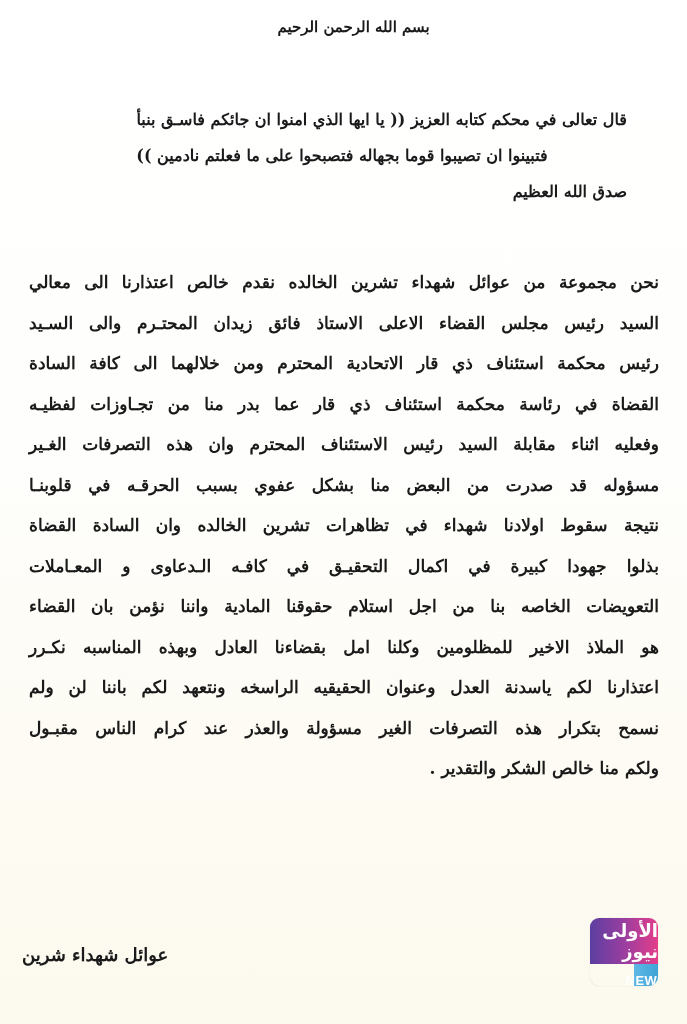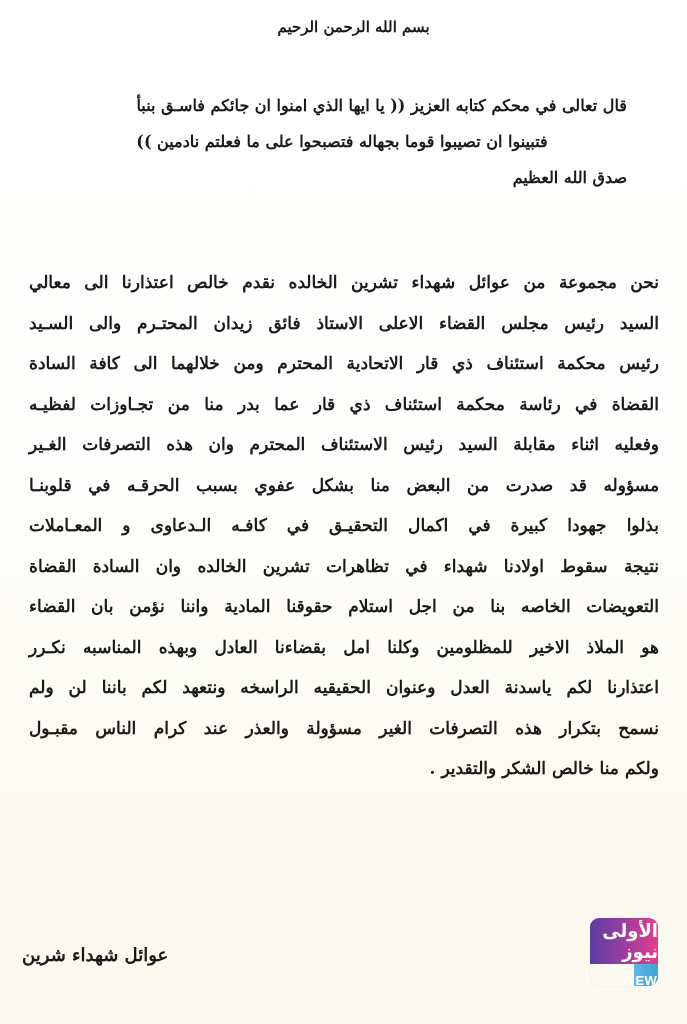--- a/index.html
+++ b/index.html
@@ -10,21 +10,21 @@
     color: #1a1a1a;
     position: relative;
   }
   .page { position: absolute; inset: 0; direction: rtl; }
   .basmala {
     position: absolute; top: 18px; left: 0; right: 0;
     text-align: center; font-size: 15px; font-weight: bold;
     padding-left: 20px;
   }
   .quote {
-    position: absolute; top: 88px; right: 60px; width: 570px;
+    position: absolute; top: 102px; right: 60px; width: 570px;
     font-size: 16px; font-weight: bold; line-height: 36px;
   }
   .quote .line { white-space: nowrap; }
   .quote .line2 { padding-right: 0; text-align: center; }
   .quote .line3 { padding-right: 0; }
   .body-text {
     position: absolute; top: 262px; right: 28px; width: 630px;
     font-size: 17px; font-weight: bold; line-height: 40.5px;
   }
   .body-text .line { white-space: nowrap; text-align: justify; text-align-last: justify; }
@@ -66,22 +66,22 @@
     <div class="line line3">صدق الله العظيم</div>
   </div>
 
   <div class="body-text">
     <div class="line">نحن مجموعة من عوائل شهداء تشرين الخالده نقدم خالص اعتذارنا الى  معالي</div>
     <div class="line">السيد رئيس مجلس القضاء الاعلى الاستاذ فائق زيدان المحتـرم والى السـيد</div>
     <div class="line">رئيس محكمة استئناف ذي قار الاتحادية المحترم ومن خلالهما الى كافة السادة</div>
     <div class="line">القضاة في رئاسة محكمة استئناف ذي قار عما بدر منا من تجـاوزات لفظيـه</div>
     <div class="line">وفعليه اثناء مقابلة السيد رئيس الاستئناف المحترم وان هذه التصرفات الغـير</div>
     <div class="line">مسؤوله قد صدرت من البعض منا بشكل عفوي بسبب الحرقـه في قلوبنـا</div>
+    <div class="line">نتيجة سقوط اولادنا شهداء في تظاهرات تشرين الخالده وان السادة القضاة</div>
     <div class="line">بذلوا جهودا كبيرة في اكمال التحقيـق في كافـه الـدعاوى و المعـاملات</div>
-    <div class="line">نتيجة سقوط اولادنا شهداء في تظاهرات تشرين الخالده وان السادة القضاة</div>
     <div class="line">التعويضات الخاصه بنا من اجل استلام حقوقنا المادية واننا نؤمن بان القضاء</div>
     <div class="line">هو الملاذ الاخير للمظلومين وكلنا امل بقضاءنا العادل وبهذه المناسبه نكـرر</div>
     <div class="line">اعتذارنا لكم ياسدنة العدل وعنوان الحقيقيه الراسخه ونتعهد لكم باننا لن ولم</div>
     <div class="line">نسمح بتكرار هذه التصرفات الغير مسؤولة والعذر عند كرام الناس مقبـول</div>
     <div class="line last">ولكم منا خالص الشكر والتقدير .</div>
   </div>
 
   <div class="signature">عوائل شهداء شرين</div>
 </div>
 

